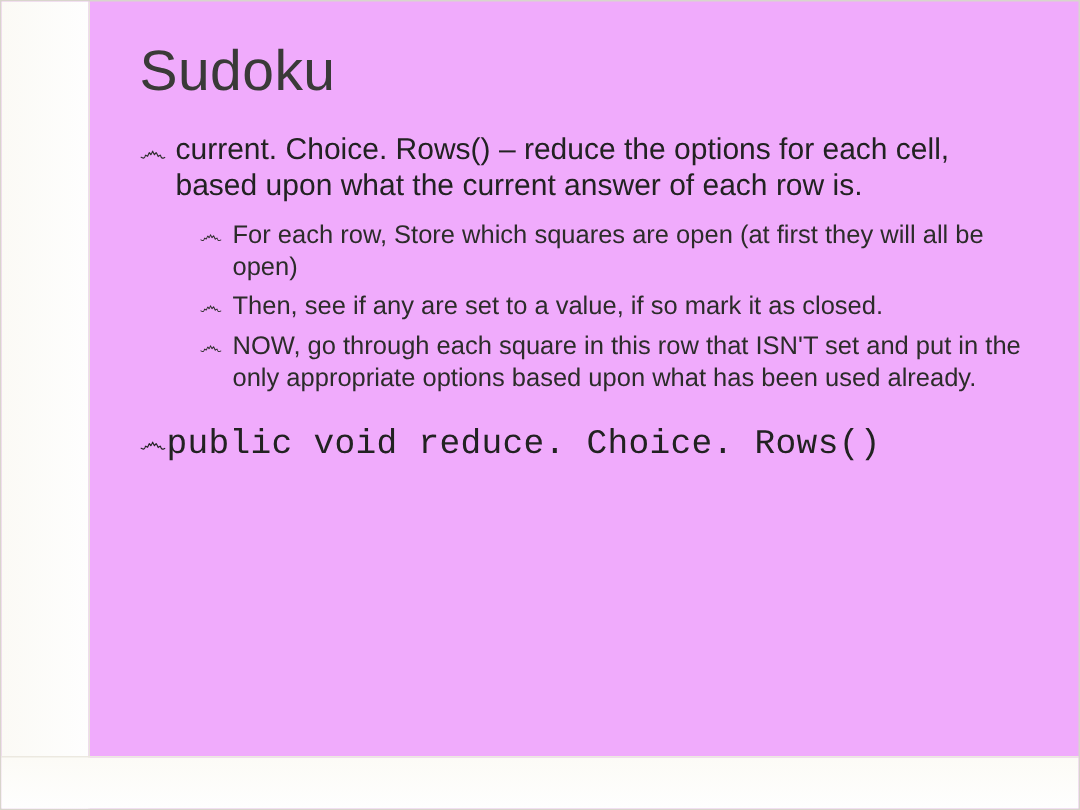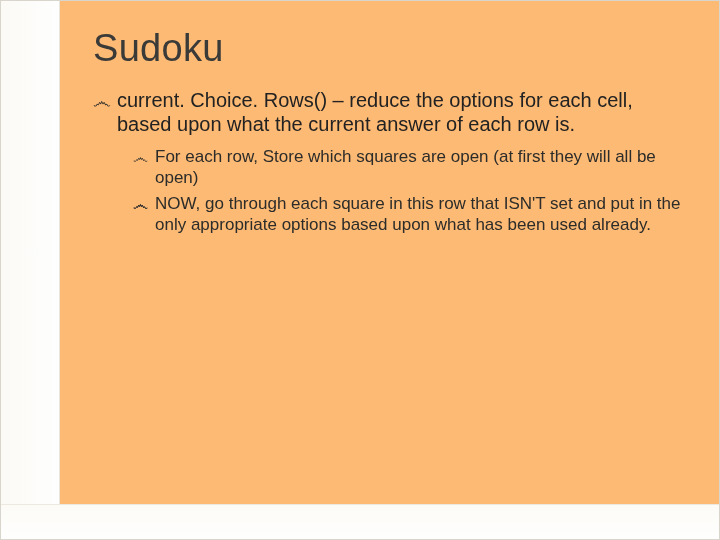--- a/index.html
+++ b/index.html
@@ -7,21 +7,21 @@
     width: 720px;
     height: 540px;
     overflow: hidden;
     font-family: Arial, Helvetica, sans-serif;
     background: #ffffff;
   }
   .slide {
     position: relative;
     width: 720px;
     height: 540px;
-    background: #fdba74;
+    background: #f0abfc;
     border: 1px solid #d8d5cc;
     padding: 26px 36px 24px 92px;
   }
   .slide::before {
     content: "";
     position: absolute;
     left: 0; top: 0; bottom: 0;
     width: 58px;
     border-right: 1px solid #e8e5dc;
     background: linear-gradient(90deg, #fbfaf5 0%, #fefefe 100%);
@@ -115,21 +115,25 @@
       <span class="strong">current. Choice. Rows()</span><span> – reduce the options for each cell, based upon what the current answer of each row is.</span>
     </div>
 
 
     <div class="bullet-l3">
       <span class="glyph">෴</span>
       <span>For each row, Store which squares are open (at first they will all be open)</span>
     </div>
     <div class="bullet-l3">
       <span class="glyph">෴</span>
+      <span>Then, see if any are set to a value, if so mark it as closed.</span>
     </div>
     <div class="bullet-l3">
       <span class="glyph">෴</span>
       <span>NOW, go through each square in this row that ISN'T set and put in the only appropriate options based upon what has been used already.</span>
     </div>
 
+    <div class="code-line">
+      <span class="glyph-leading">෴</span><span class="mono">public void reduce. Choice. Rows()</span>
+    </div>
 
   </div>
 </div>
 
 </body></html>

